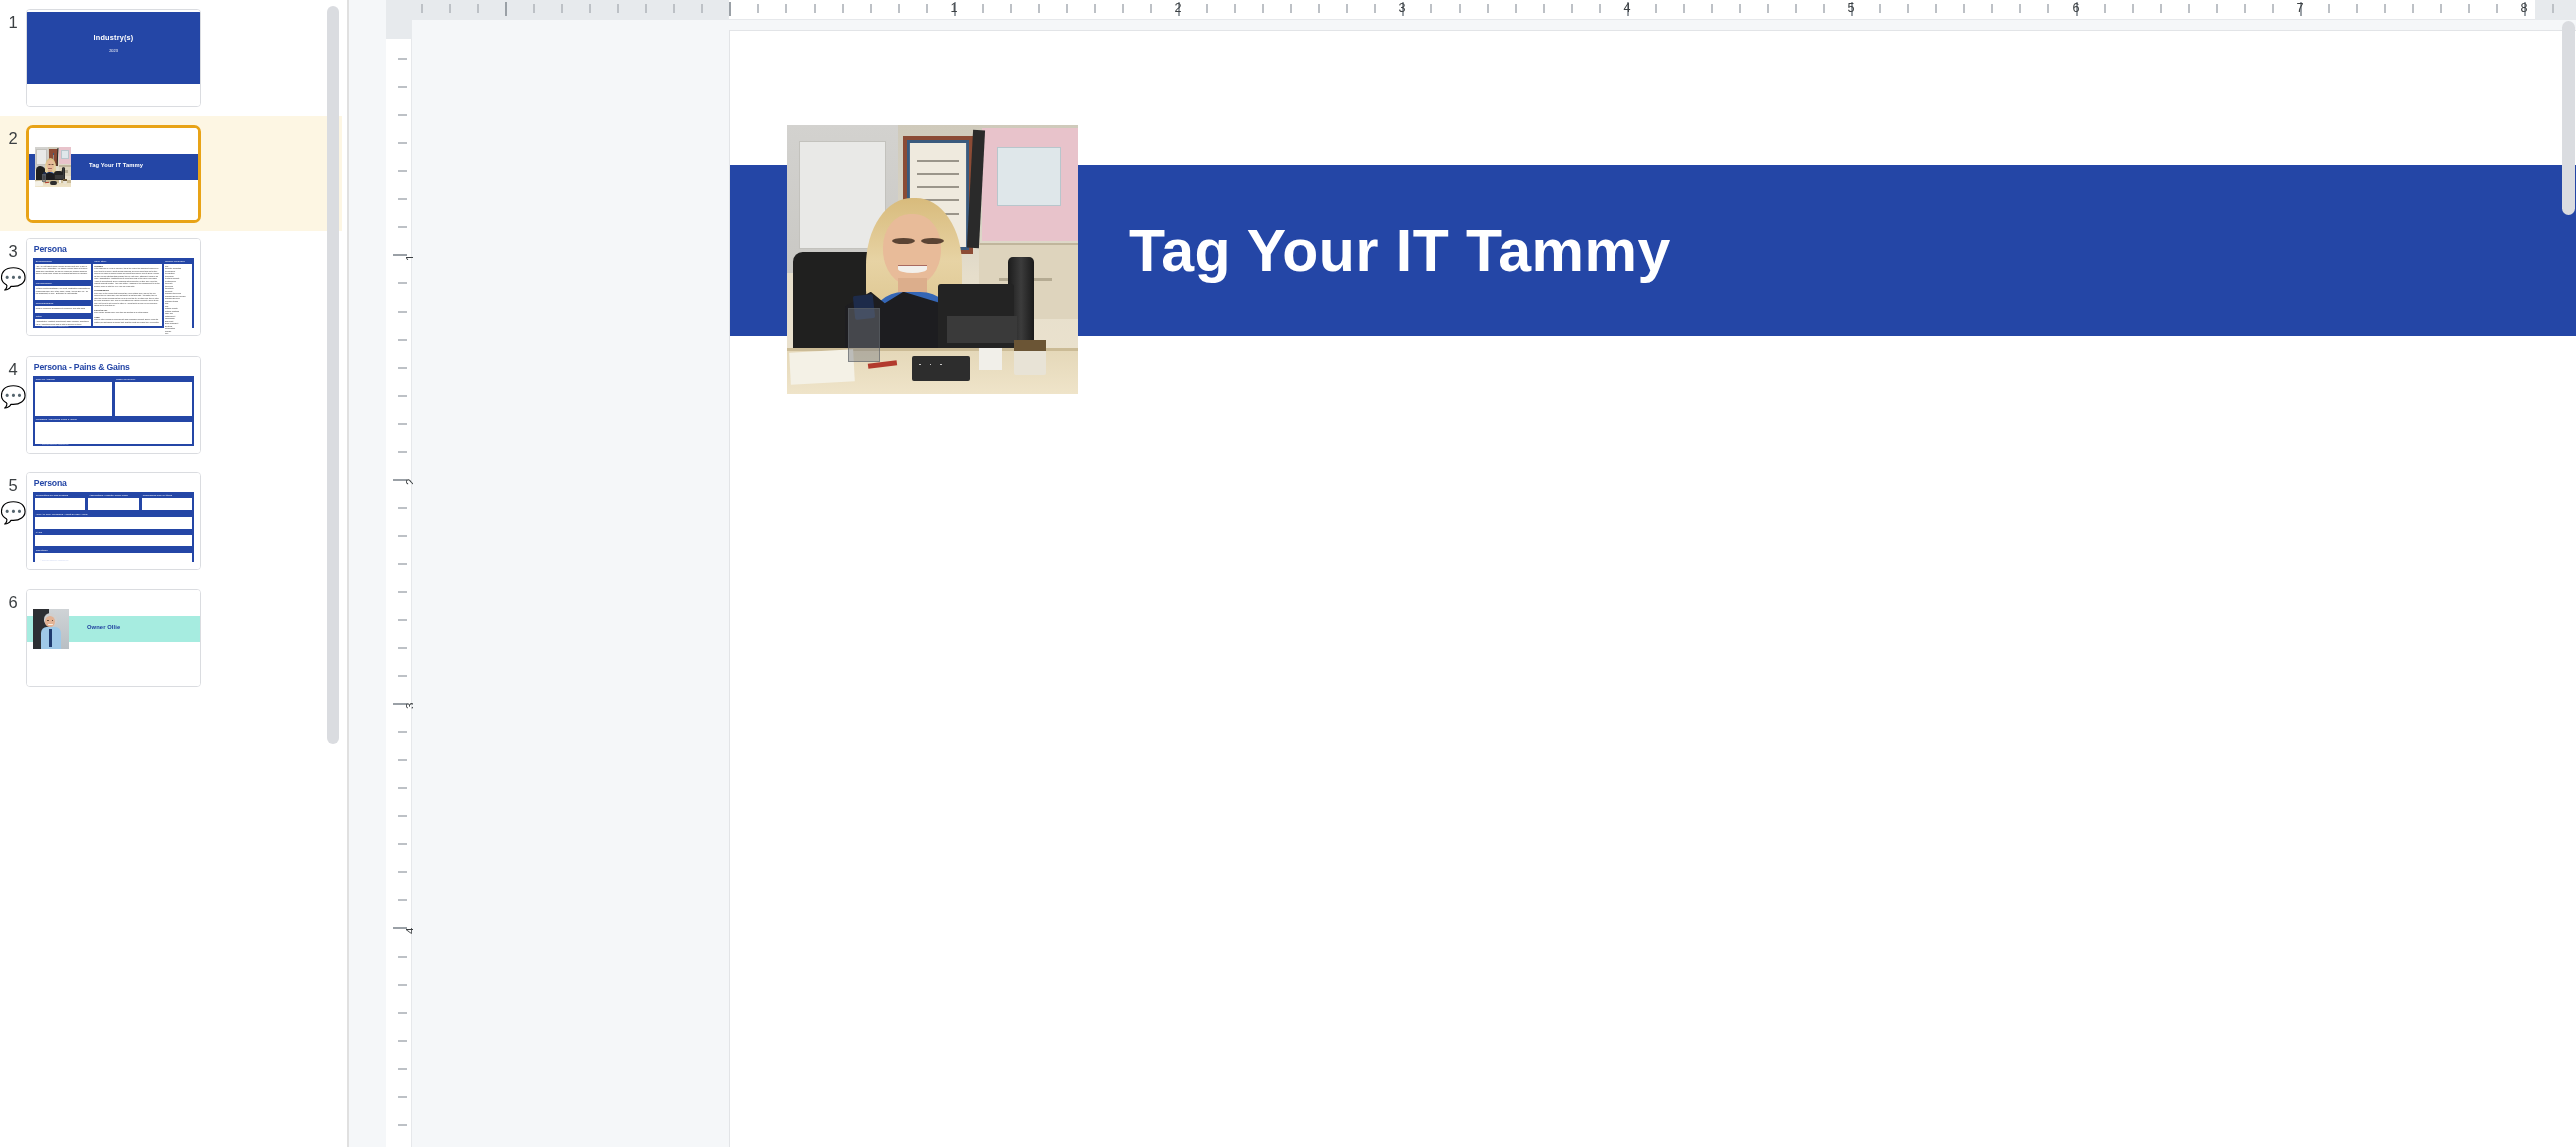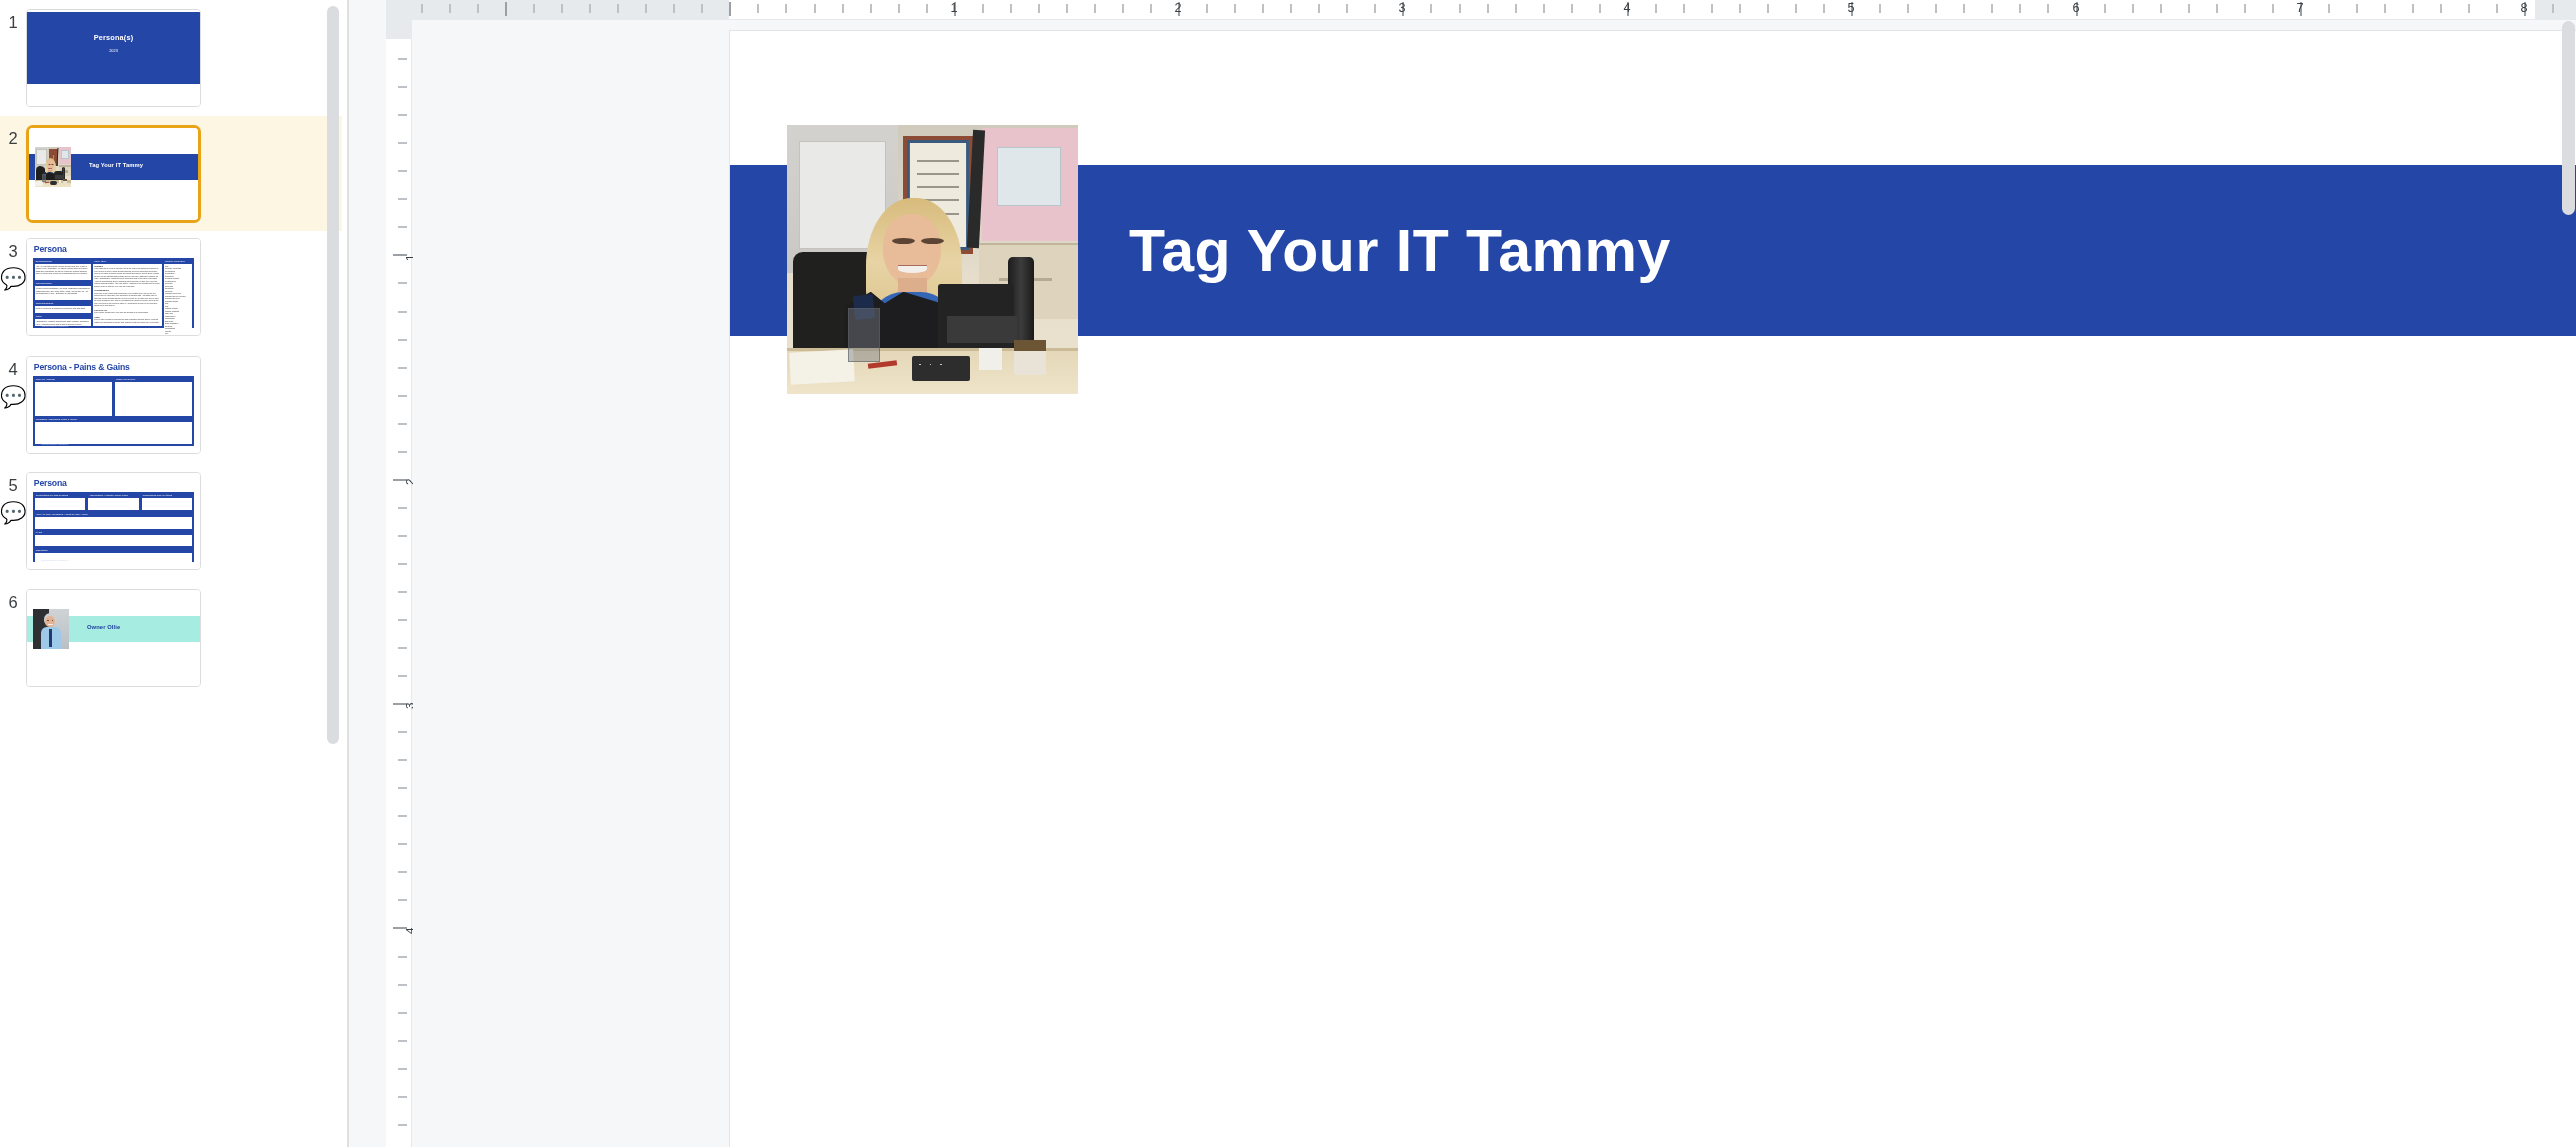--- a/index.html
+++ b/index.html
@@ -382,21 +382,21 @@
 <div class="app">
 
   <div class="thumb-panel">
     <div class="thumb-list" style="height: 699px; position: absolute;">
 
       <div class="thumb-row" style="position: absolute; top: 0px; left: 0px; width: 342px; height: 113px;">
         <div class="thumb-num">1</div>
         <div class="thumb-frame">
           <div class="thumb-inner">
             <div class="t1-bg"></div>
-            <div class="t1-title">Persona(s)</div>
+            <div class="t1-title">Industry(s)</div>
             <div class="t1-sub">2023</div>
           </div>
         </div>
       </div>
 
       <div class="thumb-row selected" style="position: absolute; top: 116px; left: 0px; width: 342px; height: 115px;">
         <div class="thumb-num">2</div>
         <div class="thumb-frame">
           <div class="thumb-inner">
             <div class="tc-band"></div>

